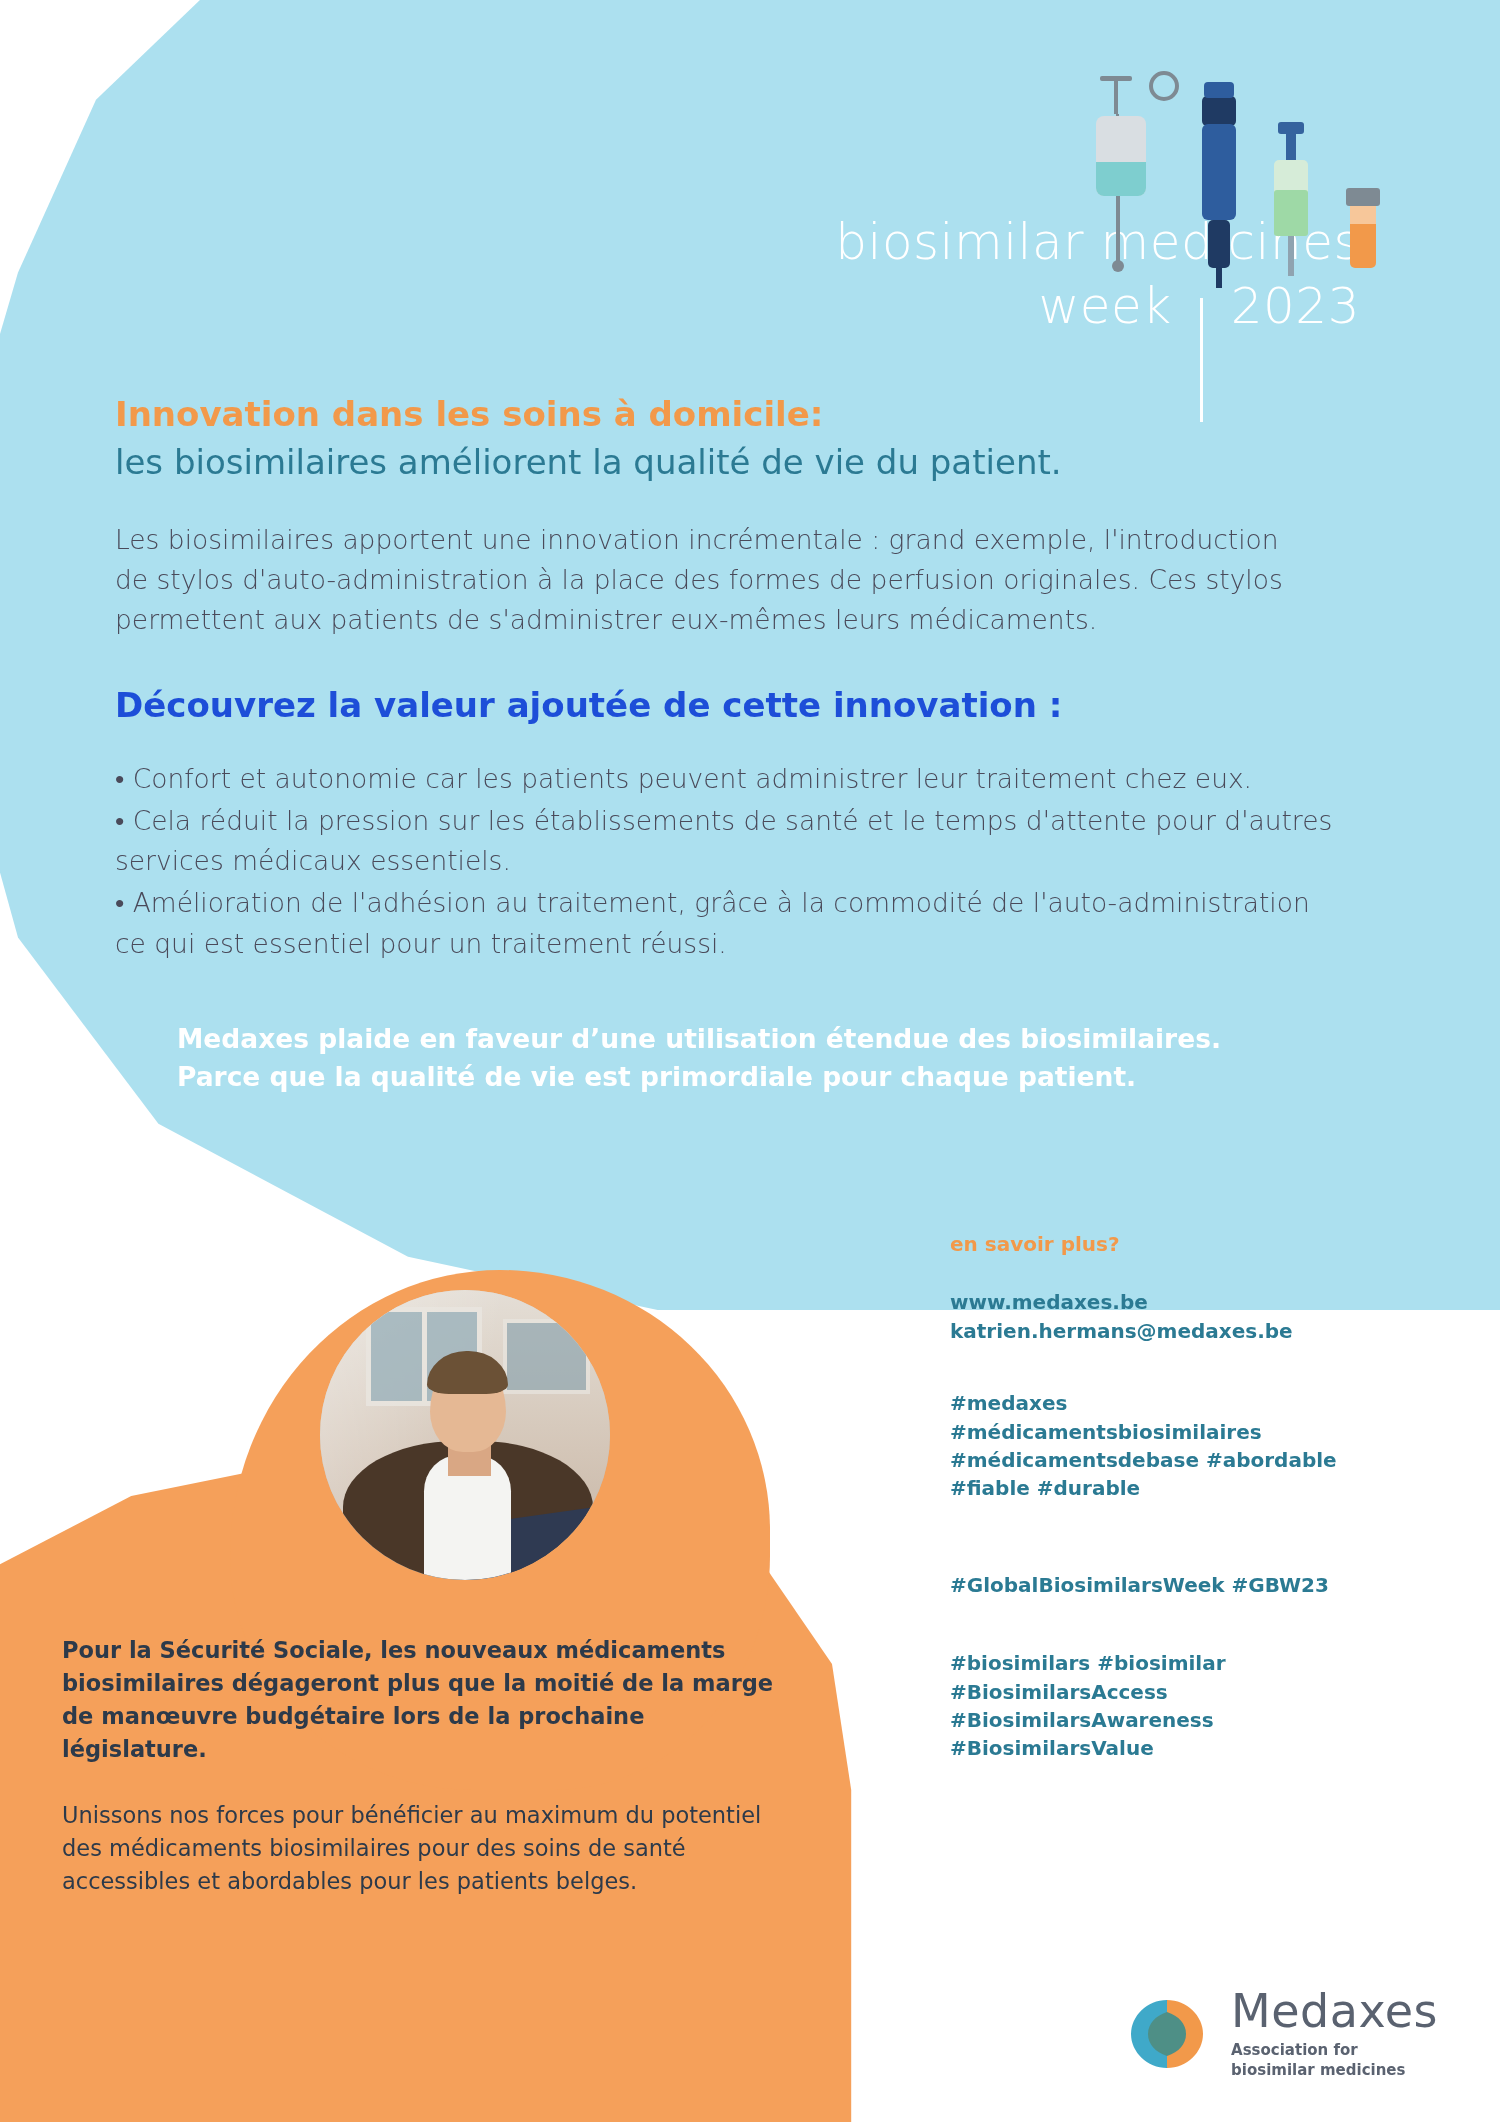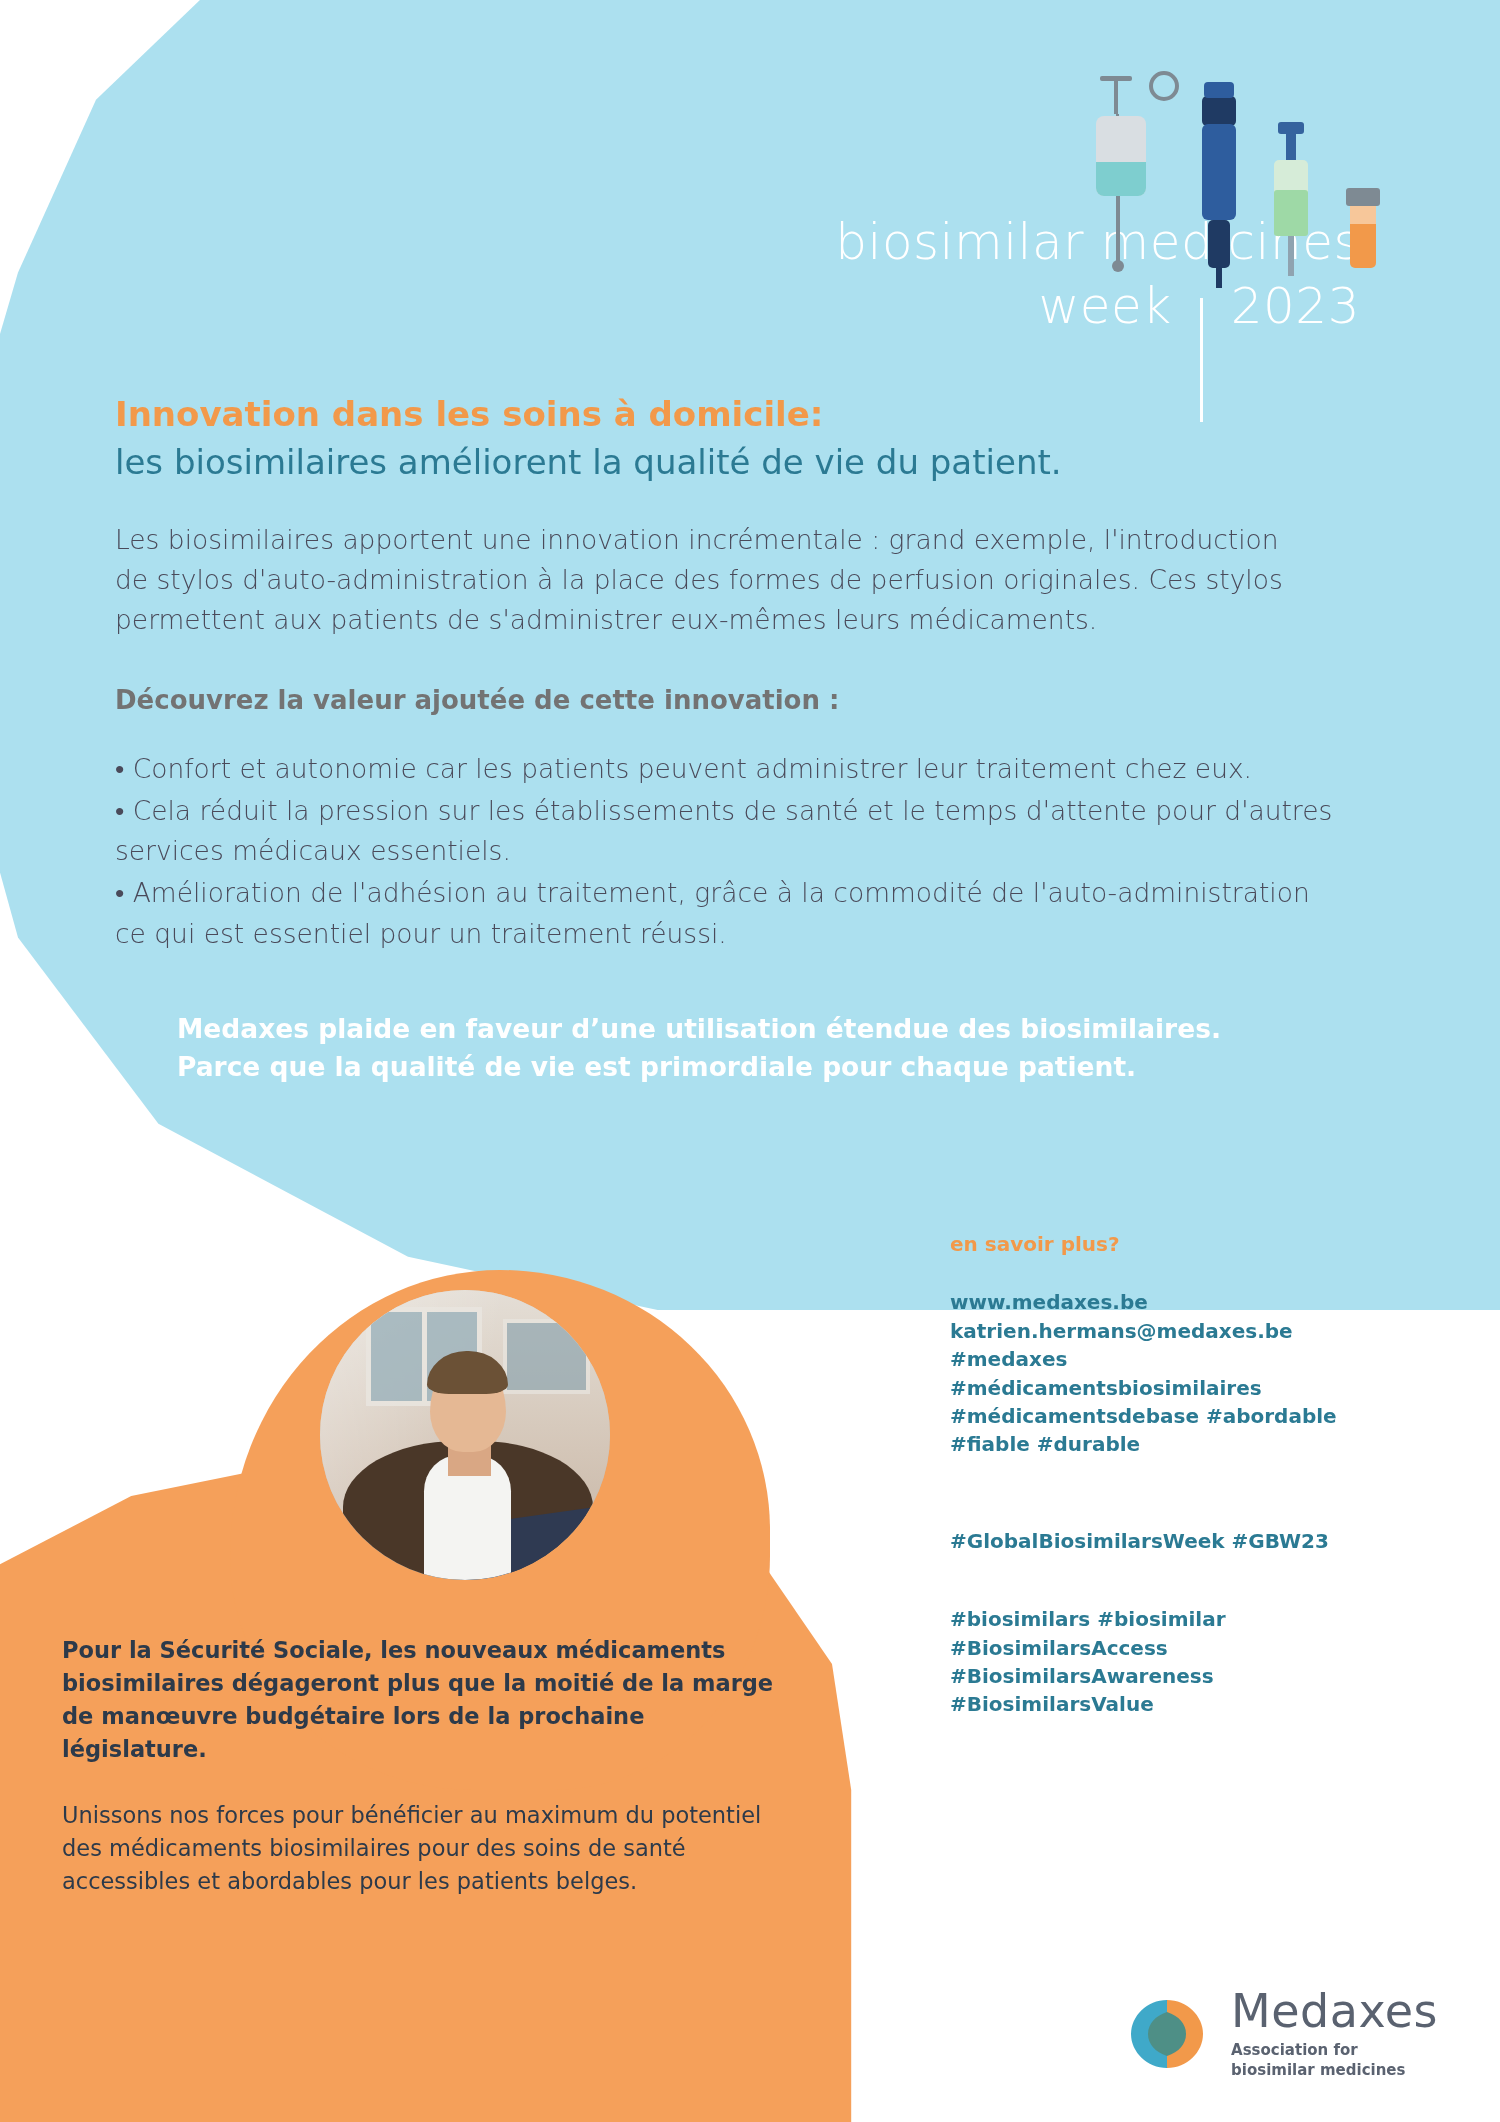--- a/index.html
+++ b/index.html
@@ -133,22 +133,22 @@
     margin-bottom: 34px;
   }
   .para {
     color: #4a4a5a;
     font-size: 26.5px;
     line-height: 1.52;
     font-weight: 300;
     max-width: 1190px;
   }
   .highlight-orange {
-    color: #737373;
-    font-size: 26px;
+    color: #1d4ed8;
+    font-size: 34px;
     font-weight: 700;
     margin-top: 44px;
     margin-bottom: 34px;
   }
   .bullets {
     color: #4a4a5a;
     font-size: 26.5px;
     line-height: 1.52;
     font-weight: 300;
     max-width: 1230px;
@@ -268,21 +268,21 @@
     left: 950px;
     top: 1230px;
     width: 520px;
     z-index: 6;
     color: #2b7a93;
     font-size: 20px;
     font-weight: 700;
     line-height: 1.42;
   }
   .links .more { color: #f2994a; margin-bottom: 30px; }
-  .links .contact { }
+  .links .contact { margin-bottom: 44px; }
   .links .tags1 { margin-bottom: 68px; }
   .links .tags2 { margin-bottom: 50px; }
 
   
   .logo {
     position: absolute;
     right: 62px;
     bottom: 42px;
     z-index: 7;
     display: flex;

